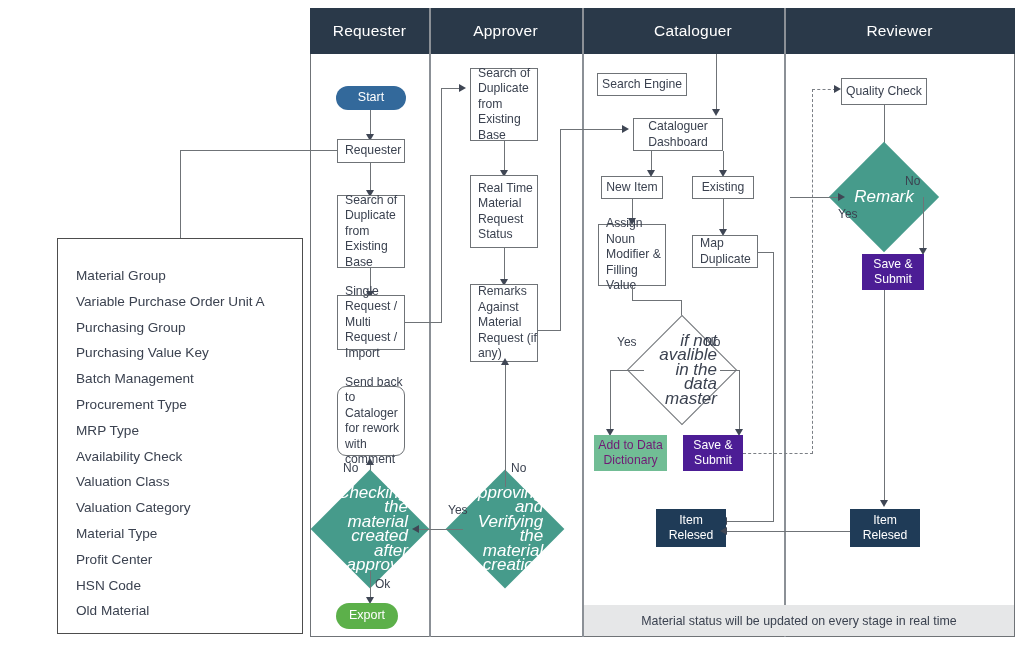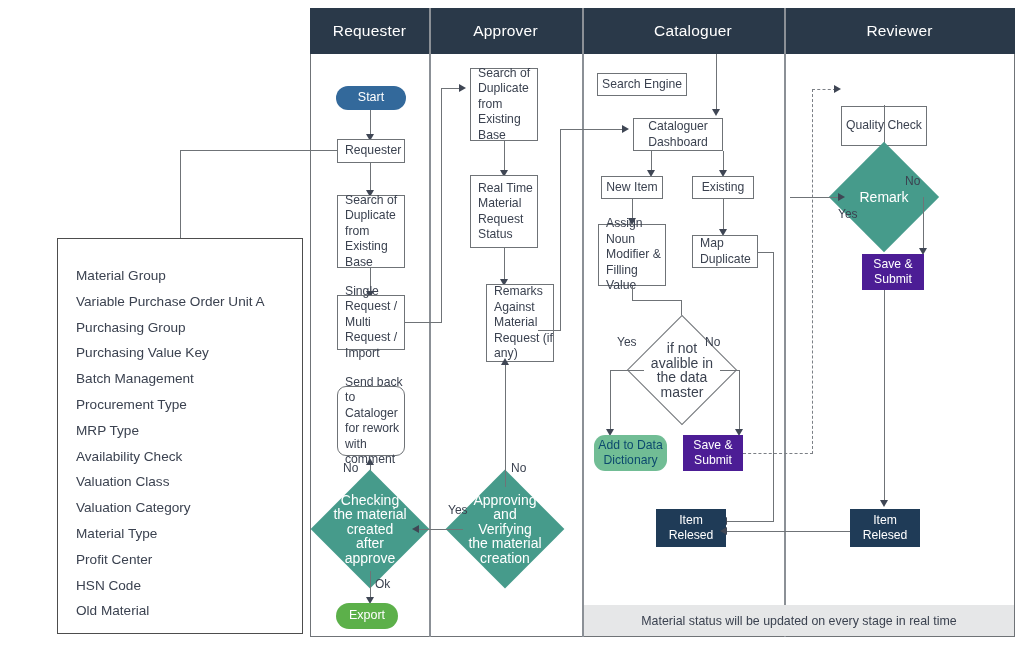--- a/index.html
+++ b/index.html
@@ -130,21 +130,21 @@
   }
   .node.pill {
     border-radius: 22px;
     color: #ffffff;
     font-size: 12.5px;
   }
   .node.start { background: #33699b; }
   .node.export { background: #5cb04a; }
   .node.navy { background: #1f3b57; color: #ffffff; }
   .node.purple { background: #4c1d95; color: #ffffff; }
-  .node.green-soft { background: #71bd95; color: #0c4a6e; border-radius: 11px; }
+  .node.green-soft { background: #71bd95; color: #701a75; }
 
   
   .diamond {
     position: absolute;
   }
   .diamond .shape {
     position: absolute;
     inset: 0;
     background: #469b8b;
     transform: rotate(45deg);
@@ -152,25 +152,26 @@
   .diamond.outline .shape {
     background: #ffffff;
     border: 1px solid #6f7377;
   }
   .diamond .dlabel {
     position: absolute;
     inset: 0;
     display: flex;
     align-items: center;
     justify-content: center;
-    text-align: center;
+    text-align: right;
     color: #ffffff;
-    font-size: 14px;
+    font-size: 17px;
     line-height: 14.5px;
     padding: 0 4px;
+    font-style: italic;
   }
   .diamond.outline .dlabel { color: #3b4250; }
 
   .edge-label {
     position: absolute;
     font-size: 12px;
     color: #3b4250;
     white-space: nowrap;
   }
 
@@ -259,21 +260,21 @@
   <div class="node pill export" style="left:336px;top:603px;width:62px;height:26px;">Export</div>
 
   <div class="node rect lefttext" style="left:470px;top:68px;width:68px;height:73px;">Search of Duplicate from Existing Base</div>
   <div class="ln lnv" style="left:504px;top:141px;height:32px;"></div>
   <div class="arrow down" style="left:500px;top:170px;"></div>
 
   <div class="node rect lefttext" style="left:470px;top:175px;width:68px;height:73px;">Real Time Material Request Status</div>
   <div class="ln lnv" style="left:504px;top:248px;height:34px;"></div>
   <div class="arrow down" style="left:500px;top:279px;"></div>
 
-  <div class="node rect lefttext" style="left:470px;top:284px;width:68px;height:78px;margin-left:16px;">Remarks Against Material Request (if any)</div>
+  <div class="node rect lefttext" style="left:470px;top:284px;width:68px;height:78px;">Remarks Against Material Request (if any)</div>
 
   <div class="ln lnh" style="left:538px;top:330px;width:23px;"></div>
   <div class="ln lnv" style="left:560px;top:129px;height:202px;"></div>
   <div class="ln lnh" style="left:560px;top:129px;width:64px;"></div>
   <div class="arrow right" style="left:622px;top:125px;"></div>
 
   <div class="diamond" style="left:463px;top:487px;width:84px;height:84px;">
     <div class="shape"></div>
     <div class="dlabel">Approving and Verifying the material creation</div>
   </div>
@@ -338,21 +339,21 @@
 
   <div class="node navy" style="left:656px;top:509px;width:70px;height:38px;">Item Relesed</div>
 
   <div class="ln-dash-h" style="left:743px;top:453px;width:70px;"></div>
   <div class="ln-dash-v" style="left:812px;top:89px;height:365px;"></div>
   <div class="ln-dash-h" style="left:812px;top:89px;width:24px;"></div>
   <div class="arrow right" style="left:834px;top:85px;"></div>
 
   <div class="status-bar">Material status will be updated on every stage in real time</div>
 
-  <div class="node rect" style="left:841px;top:78px;width:86px;height:40px;margin-top:28px;">Quality Check</div>
+  <div class="node rect" style="left:841px;top:78px;width:86px;height:27px;">Quality Check</div>
   <div class="ln lnv" style="left:884px;top:105px;height:52px;"></div>
   <div class="arrow down" style="left:880px;top:154px;"></div>
 
   <div class="diamond" style="left:845px;top:158px;width:78px;height:78px;">
     <div class="shape"></div>
     <div class="dlabel">Remark</div>
   </div>
   <div class="edge-label" style="left:905px;top:174px;">No</div>
   <div class="edge-label" style="left:838px;top:207px;">Yes</div>
 

